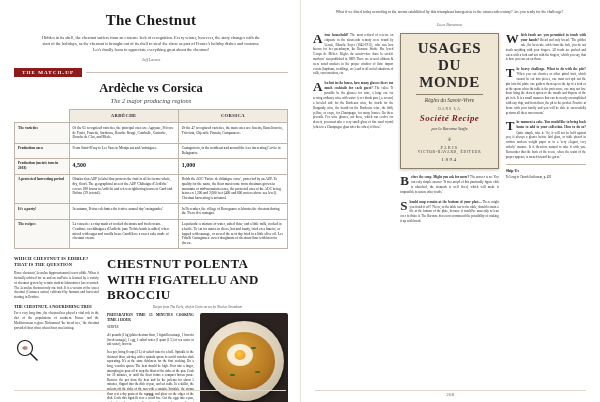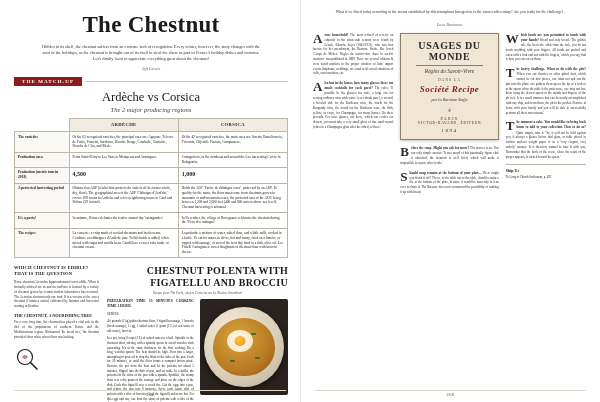--- a/index.html
+++ b/index.html
@@ -3,50 +3,50 @@
 <meta charset="utf-8">
 <style>
   html,body{margin:0;padding:0;background:#ffffff;}
   body{width:600px;height:402px;overflow:hidden;font-family:"Liberation Serif",serif;color:#1a1a1a;}
   .spread{width:600px;height:402px;display:flex;position:relative;}
   .page{width:300px;height:402px;position:relative;box-sizing:border-box;}
   .page.left{padding:10px 12px 14px 14px;}
   .page.right{padding:10px 14px 14px 12px;border-left:1px solid #e8e4dc;}
 
   
-  .title-main{font-family:"Liberation Serif",serif;font-weight:bold;font-size:23px;text-align:center;letter-spacing:.3px;margin:2px 0 6px;}
+  .title-main{font-family:"Liberation Serif",serif;font-weight:bold;font-size:15px;text-align:center;letter-spacing:.3px;margin:2px 0 6px;}
   .lede{font-size:4.3px;line-height:1.45;text-align:center;color:#333;margin:0 26px 3px;}
   .lede-author{font-size:4.2px;text-align:center;font-style:italic;color:#666;margin-bottom:6px;}
 
   .matchup-bar{display:flex;align-items:center;gap:4px;margin:4px 0 4px;}
   .matchup-tab{background:#8e1b1b;color:#fff;font-size:5px;letter-spacing:1.1px;padding:2.5px 8px 2px;font-weight:bold;}
   .matchup-rule{flex:1;height:1px;background:#c9c2b6;}
 
-  .section-title{font-family:"Liberation Serif",serif;font-weight:normal;font-size:12.5px;text-align:center;margin:3px 0 1px;}
+  .section-title{font-family:"Liberation Serif",serif;font-weight:bold;font-size:12.5px;text-align:center;margin:3px 0 1px;}
   .section-sub{font-size:6.5px;text-align:center;font-style:italic;color:#444;margin-bottom:5px;}
 
   table.cmp{width:100%;border-collapse:collapse;font-size:3.5px;line-height:1.35;}
   table.cmp th,table.cmp td{border:.5px solid #bdb6a8;padding:2.5px 3px;vertical-align:top;}
   table.cmp thead th{background:#f1ece2;font-size:4.6px;font-weight:bold;text-align:center;letter-spacing:.4px;padding:3px;}
   table.cmp thead th.blank{background:#fff;border:none;}
   table.cmp td.rowhead{width:20%;font-weight:bold;font-size:3.6px;background:#faf8f4;}
   table.cmp td.val{width:40%;}
   table.cmp td.big{font-size:6px;font-weight:bold;}
 
   .lower{display:flex;gap:8px;margin-top:7px;}
   .lcol{width:31%;}
   .rcol{flex:1;}
   .qbox-title{font-size:4.6px;font-weight:bold;line-height:1.25;margin-bottom:3px;letter-spacing:.2px;}
   .body-txt{font-size:3.3px;line-height:1.5;text-align:justify;color:#2b2b2b;}
   .body-txt p{margin:0 0 3px;}
   .sub-h{font-size:4.2px;font-weight:bold;margin:4px 0 2px;}
   .mag-icon{margin-top:6px;width:26px;height:26px;position:relative;}
   .mag-icon svg{display:block;}
 
-  .recipe-head{font-size:10px;font-weight:bold;text-align:right;line-height:1.2;letter-spacing:.3px;margin-bottom:2px;}
+  .recipe-head{font-size:13px;font-weight:bold;text-align:left;line-height:1.2;letter-spacing:.3px;margin-bottom:2px;}
   .recipe-sub{font-size:3.4px;text-align:center;font-style:italic;color:#555;margin-bottom:4px;}
   .recipe-flex{display:flex;gap:6px;}
   .recipe-txt{width:48%;font-size:3.2px;line-height:1.45;text-align:justify;}
   .recipe-txt h4{font-size:3.6px;margin:0 0 2px;font-weight:bold;}
   .recipe-txt p{margin:0 0 3px;}
   .photo{flex:1;border-radius:2px;overflow:hidden;position:relative;background:#2a2320;height:96px;}
   .photo .plate{position:absolute;left:50%;top:50%;transform:translate(-50%,-50%);width:80px;height:80px;border-radius:50%;background:radial-gradient(circle at 35% 30%,#f3ead9,#d9cdb6 60%,#b9ab92 100%);box-shadow:0 2px 6px rgba(0,0,0,.6);}
   .photo .food{position:absolute;left:50%;top:50%;transform:translate(-50%,-50%);width:62px;height:58px;border-radius:50% 50% 48% 48%;background:radial-gradient(circle at 40% 35%,#d8a43c,#b97b23 60%,#8d5415 100%);}
   .photo .egg{position:absolute;left:46%;top:44%;transform:translate(-50%,-50%);width:26px;height:22px;border-radius:50%;background:radial-gradient(circle at 45% 45%,#fff8e6,#f0e2c2);}
   .photo .yolk{position:absolute;left:46%;top:44%;transform:translate(-50%,-50%);width:11px;height:10px;border-radius:50%;background:radial-gradient(circle at 40% 35%,#ffc63d,#e8902a);}
@@ -58,21 +58,21 @@
 
   .r-grid{display:flex;gap:7px;}
   .r-col{width:31%;}
   .r-mid{width:38%;}
 
   .dropcap-blk{font-size:3.2px;line-height:1.5;text-align:justify;margin-bottom:5px;color:#2b2b2b;}
   .dropcap-blk .dc{float:left;font-size:13px;line-height:.82;font-weight:bold;padding:1px 2px 0 0;font-family:"Liberation Serif",serif;}
   .q-head{font-size:3.4px;font-weight:bold;}
 
   .book-cover{border:1.2px solid #8a7f6b;background:#efe7d4;padding:6px 5px;text-align:center;box-shadow:0 1px 3px rgba(0,0,0,.22);}
-  .bc-1{font-size:10px;font-weight:bold;letter-spacing:.6px;color:#2b2b2b;margin-bottom:2px;}
+  .bc-1{font-size:15px;font-weight:bold;letter-spacing:.6px;color:#2b2b2b;margin-bottom:2px;}
   .bc-rule{height:.6px;background:#8a7f6b;margin:3px 10px;}
   .bc-2{font-size:5.4px;font-style:italic;color:#3a3a3a;line-height:1.25;}
   .bc-3{font-size:3.6px;letter-spacing:1px;color:#4a4a4a;margin:3px 0 1px;}
   .bc-4{font-size:9px;font-weight:bold;font-style:italic;color:#7a1f1f;letter-spacing:.4px;margin:2px 0 3px;}
   .bc-5{font-size:4.2px;font-style:italic;color:#3a3a3a;margin-bottom:5px;}
   .bc-6{font-size:4px;letter-spacing:1.4px;color:#333;}
   .bc-7{font-size:3.6px;letter-spacing:.8px;color:#333;}
   .bc-8{font-size:5px;letter-spacing:1.6px;color:#333;margin-top:3px;}
   .bc-orn{font-size:5px;color:#8a7f6b;margin:3px 0;}
 

